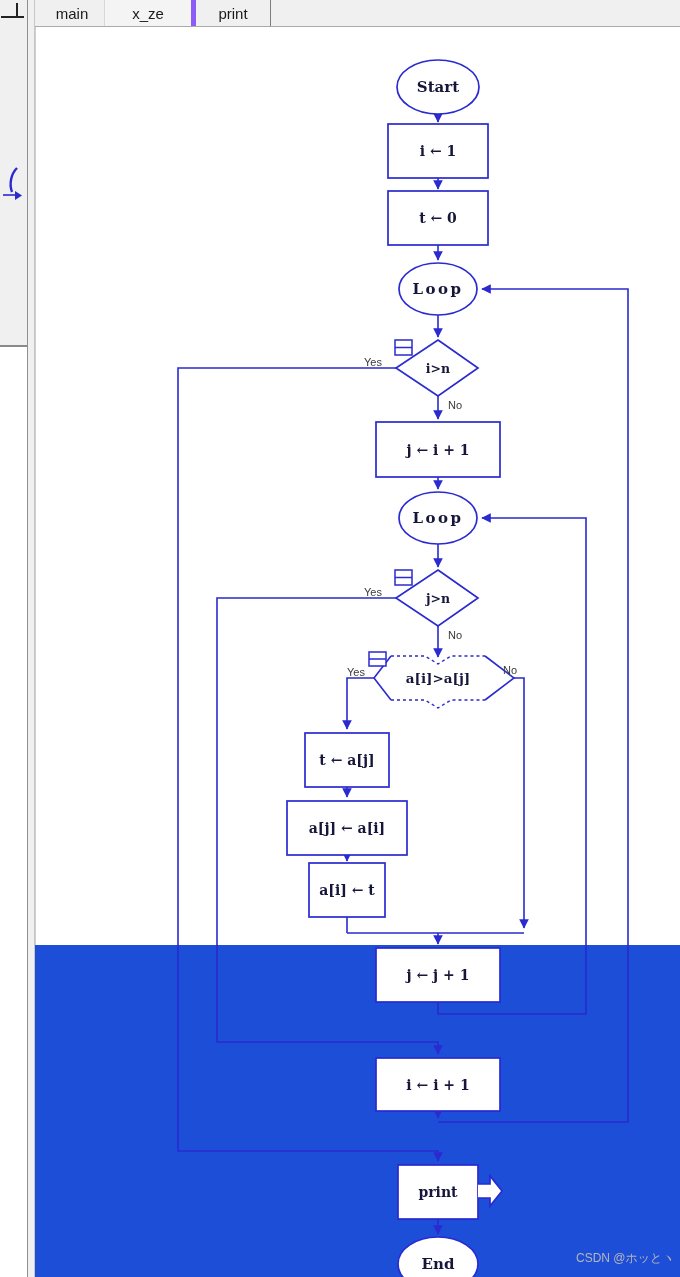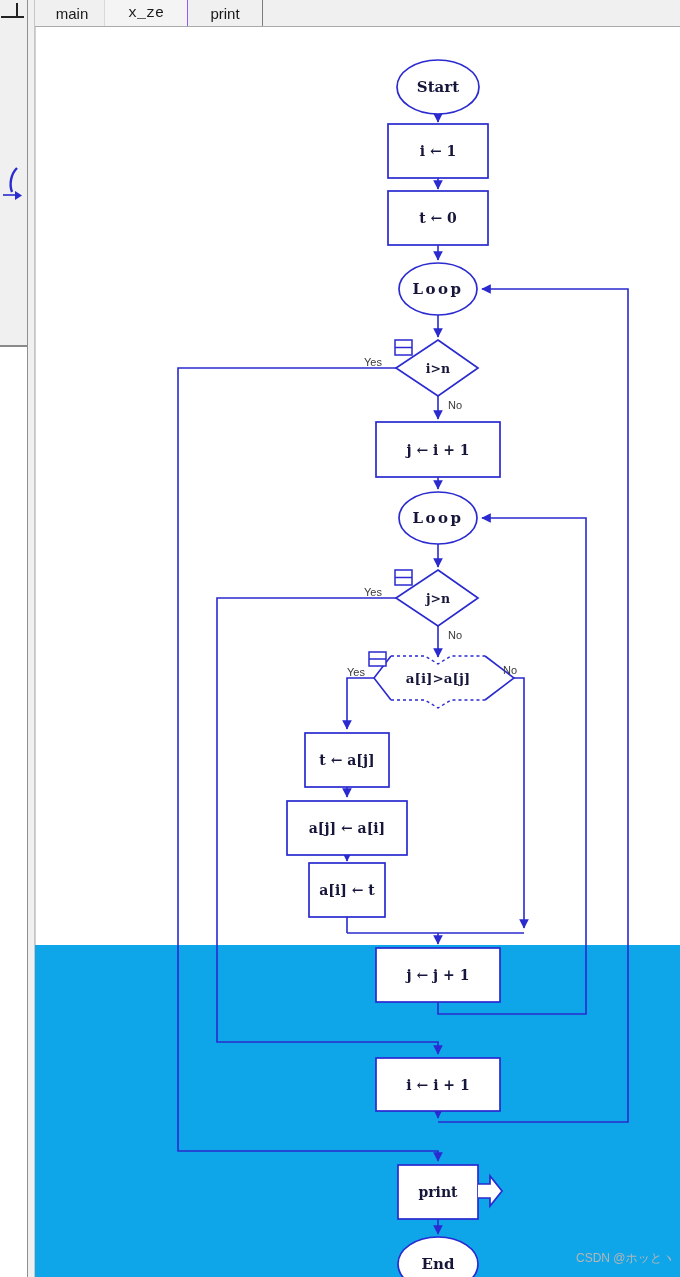--- a/index.html
+++ b/index.html
@@ -1,31 +1,31 @@
 <!DOCTYPE html>
 <html><head>
 <meta charset="utf-8">
 <style>
   html,body{margin:0;padding:0;}
-  .screen{position:relative;width:680px;height:1277px;background:#0ea5e9;overflow:hidden;
+  .screen{position:relative;width:680px;height:1277px;background:#1d4ed8;overflow:hidden;
           font-family:"Liberation Sans",sans-serif;}
   
   .left-panel{position:absolute;left:0;top:0;width:27px;height:1277px;background:#ffffff;}
   .left-panel .gray-top{position:absolute;left:0;top:0;width:27px;height:345px;background:#f0f0f0;}
   .left-panel .divider{position:absolute;left:0;top:345px;width:27px;height:2px;background:#8a8a8a;}
   .splitter{position:absolute;left:27px;top:0;width:8px;height:1277px;background:#f0f0f0;
             border-left:1px solid #909090;border-right:1px solid #c6c6c6;box-sizing:border-box;}
   
   .tabbar{position:absolute;left:35px;top:0;width:645px;height:27px;background:#f0f0f0;
           border-bottom:1px solid #aaaaaa;box-sizing:border-box;display:flex;align-items:stretch;}
   .tabbar .pad{width:5px;}
   .tab{display:flex;align-items:center;justify-content:center;font-size:15px;color:#1a1a1a;
        box-sizing:border-box;cursor:default;}
   .tab.main{width:64px;}
-  .tab.active{width:84px;background:#f4f4f4;border-left:1px solid #d8d8d8;border-right:1px solid #8b5cf6;font-family:Liberation Mono, monospace;}
+  .tab.active{width:92px;background:#f4f4f4;border-left:1px solid #d8d8d8;border-right:5px solid #8b5cf6;}
   .tab.print{width:75px;border-right:1px solid #7d7d7d;}
   
   .canvas{position:absolute;left:35px;top:27px;width:645px;height:918px;background:#ffffff;
           border-left:1px solid #d0d0d0;box-sizing:border-box;}
   svg text{user-select:none;}
   .ntext{font-family:"DejaVu Serif","Liberation Serif",serif;font-weight:bold;fill:#16163a;}
   .t15{font-size:15px;}
   .t14{font-size:14px;}
   .t13{font-size:12.5px;}
   .thex{font-size:13.5px;}

